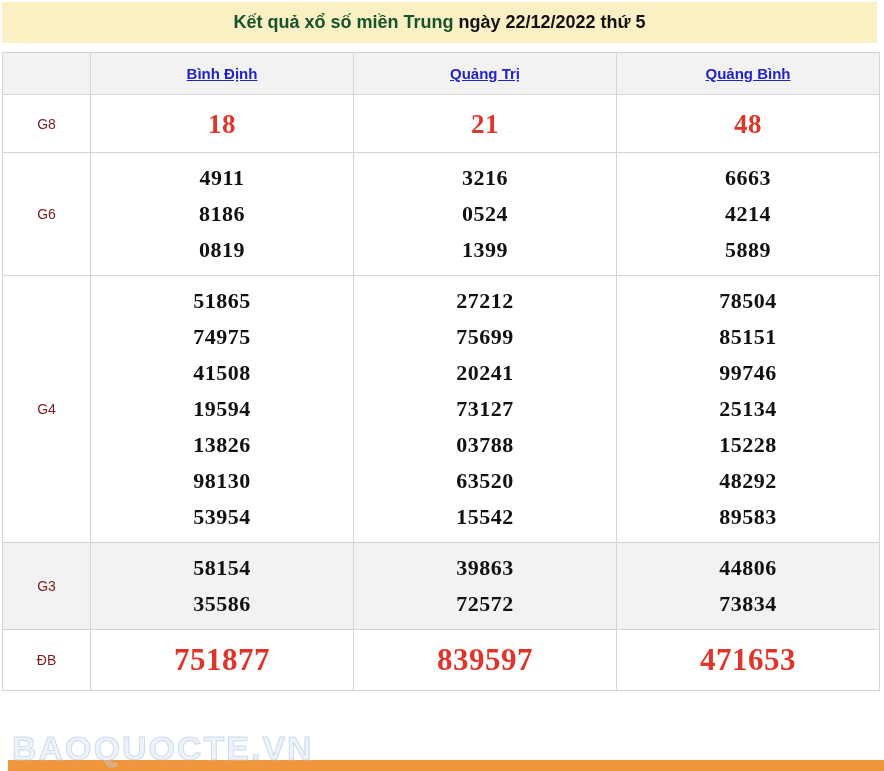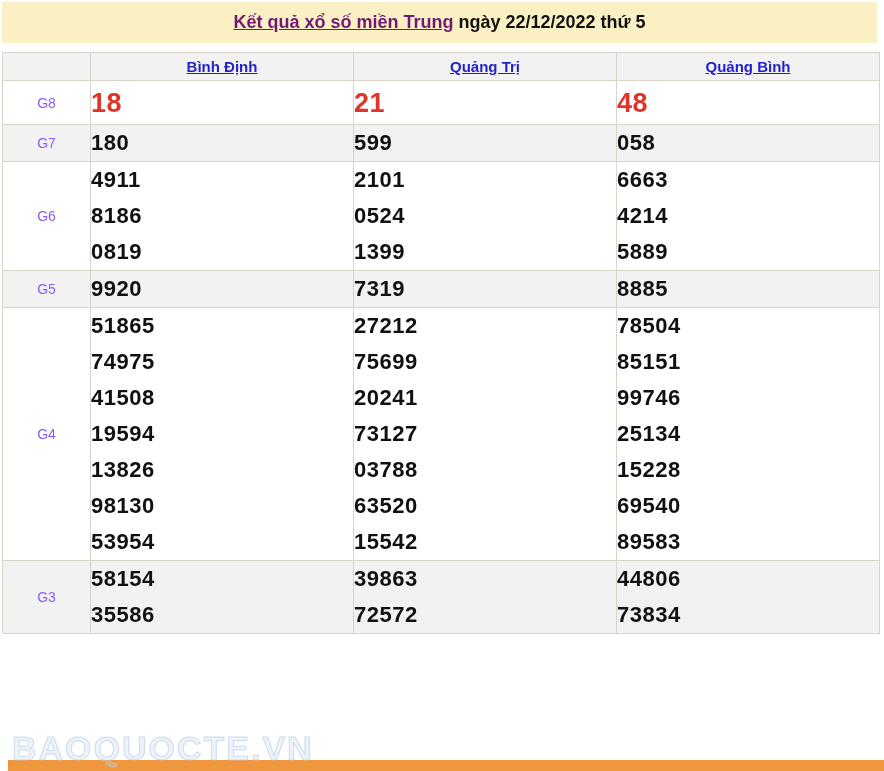--- a/index.html
+++ b/index.html
@@ -6,42 +6,42 @@
   .page {
     position:relative; width:884px; height:771px; overflow:hidden;
     background:#ffffff; font-family:"Liberation Sans", sans-serif;
   }
   
   .title-bar {
     position:absolute; left:2px; top:2px; width:875px; height:41px;
     background:#FAF0C3; text-align:center; line-height:41px;
     font-size:18px; font-weight:bold; color:#111111; white-space:nowrap;
   }
-  .title-link { color:#701a75; text-decoration:underline; cursor:pointer; }
+  .title-link { color:#14532d; cursor:pointer; }
   .title-rest { color:#111111; }
 
   
   table.results {
     position:absolute; left:2px; top:52px; width:878px;
     border-collapse:collapse; table-layout:fixed;
   }
-  table.results td, table.results th { border:1px solid #D8D4CA; padding:0; }
+  table.results td, table.results th { border:1px solid #D8D4CA; padding:7px; }
   col.label-col { width:88px; }
 
   thead th { height:27px; background:#F2F2F2; font-size:15px; text-align:center; }
   thead a { color:#2222CC; font-weight:bold; text-decoration:underline; cursor:pointer; }
 
   tr.white { background:#ffffff; }
   tr.gray  { background:#F2F2F2; }
 
   .label-cell {
     text-align:center; vertical-align:middle;
-    font-size:14px; font-weight:400; color:#8b5cf6;
+    font-size:14px; font-weight:400; color:#7f1d1d;
   }
-  .num-cell { text-align:left; vertical-align:middle; padding:1px 0; height:36px; }
+  .num-cell { text-align:center; vertical-align:middle; padding:1px 0; height:36px;font-family:Liberation Serif, serif; }
   .num-line {
     line-height:36px; font-size:22px; font-weight:bold; color:#111111;
     letter-spacing:0.5px;
   }
   tr.h45 .num-cell { height:43px; }
   tr.h48 .num-cell { height:46px; }
   .red-medium .num-line { color:#E0352B; font-size:27px; }
   .red-large  .num-line { color:#E0352B; font-size:31px; }
 
   
@@ -93,60 +93,36 @@
           <td class="num-cell red-medium">
             <div class="num-line">18</div>
           </td>
           <td class="num-cell red-medium">
             <div class="num-line">21</div>
           </td>
           <td class="num-cell red-medium">
             <div class="num-line">48</div>
           </td>
         </tr>
-        <tr class="gray">
-          <td class="label-cell">G7</td>
-          <td class="num-cell normal">
-            <div class="num-line">180</div>
-          </td>
-          <td class="num-cell normal">
-            <div class="num-line">599</div>
-          </td>
-          <td class="num-cell normal">
-            <div class="num-line">058</div>
-          </td>
-        </tr>
         <tr class="white">
           <td class="label-cell">G6</td>
           <td class="num-cell normal">
             <div class="num-line">4911</div>
             <div class="num-line">8186</div>
             <div class="num-line">0819</div>
           </td>
           <td class="num-cell normal">
-            <div class="num-line">2101</div>
+            <div class="num-line">3216</div>
             <div class="num-line">0524</div>
             <div class="num-line">1399</div>
           </td>
           <td class="num-cell normal">
             <div class="num-line">6663</div>
             <div class="num-line">4214</div>
             <div class="num-line">5889</div>
-          </td>
-        </tr>
-        <tr class="gray">
-          <td class="label-cell">G5</td>
-          <td class="num-cell normal">
-            <div class="num-line">9920</div>
-          </td>
-          <td class="num-cell normal">
-            <div class="num-line">7319</div>
-          </td>
-          <td class="num-cell normal">
-            <div class="num-line">8885</div>
           </td>
         </tr>
         <tr class="white">
           <td class="label-cell">G4</td>
           <td class="num-cell normal">
             <div class="num-line">51865</div>
             <div class="num-line">74975</div>
             <div class="num-line">41508</div>
             <div class="num-line">19594</div>
             <div class="num-line">13826</div>
@@ -161,38 +137,50 @@
             <div class="num-line">03788</div>
             <div class="num-line">63520</div>
             <div class="num-line">15542</div>
           </td>
           <td class="num-cell normal">
             <div class="num-line">78504</div>
             <div class="num-line">85151</div>
             <div class="num-line">99746</div>
             <div class="num-line">25134</div>
             <div class="num-line">15228</div>
-            <div class="num-line">69540</div>
+            <div class="num-line">48292</div>
             <div class="num-line">89583</div>
           </td>
         </tr>
         <tr class="gray">
           <td class="label-cell">G3</td>
           <td class="num-cell normal">
             <div class="num-line">58154</div>
             <div class="num-line">35586</div>
           </td>
           <td class="num-cell normal">
             <div class="num-line">39863</div>
             <div class="num-line">72572</div>
           </td>
           <td class="num-cell normal">
             <div class="num-line">44806</div>
             <div class="num-line">73834</div>
           </td>
         </tr>
+        <tr class="white h48">
+          <td class="label-cell">ĐB</td>
+          <td class="num-cell red-large">
+            <div class="num-line">751877</div>
+          </td>
+          <td class="num-cell red-large">
+            <div class="num-line">839597</div>
+          </td>
+          <td class="num-cell red-large">
+            <div class="num-line">471653</div>
+          </td>
+        </tr>
       </tbody>
   </table>
 
   <div class="watermark">BAOQUOCTE.VN</div>
   <div class="bottom-bar"></div>
 
 </div>
 
 </body></html>

